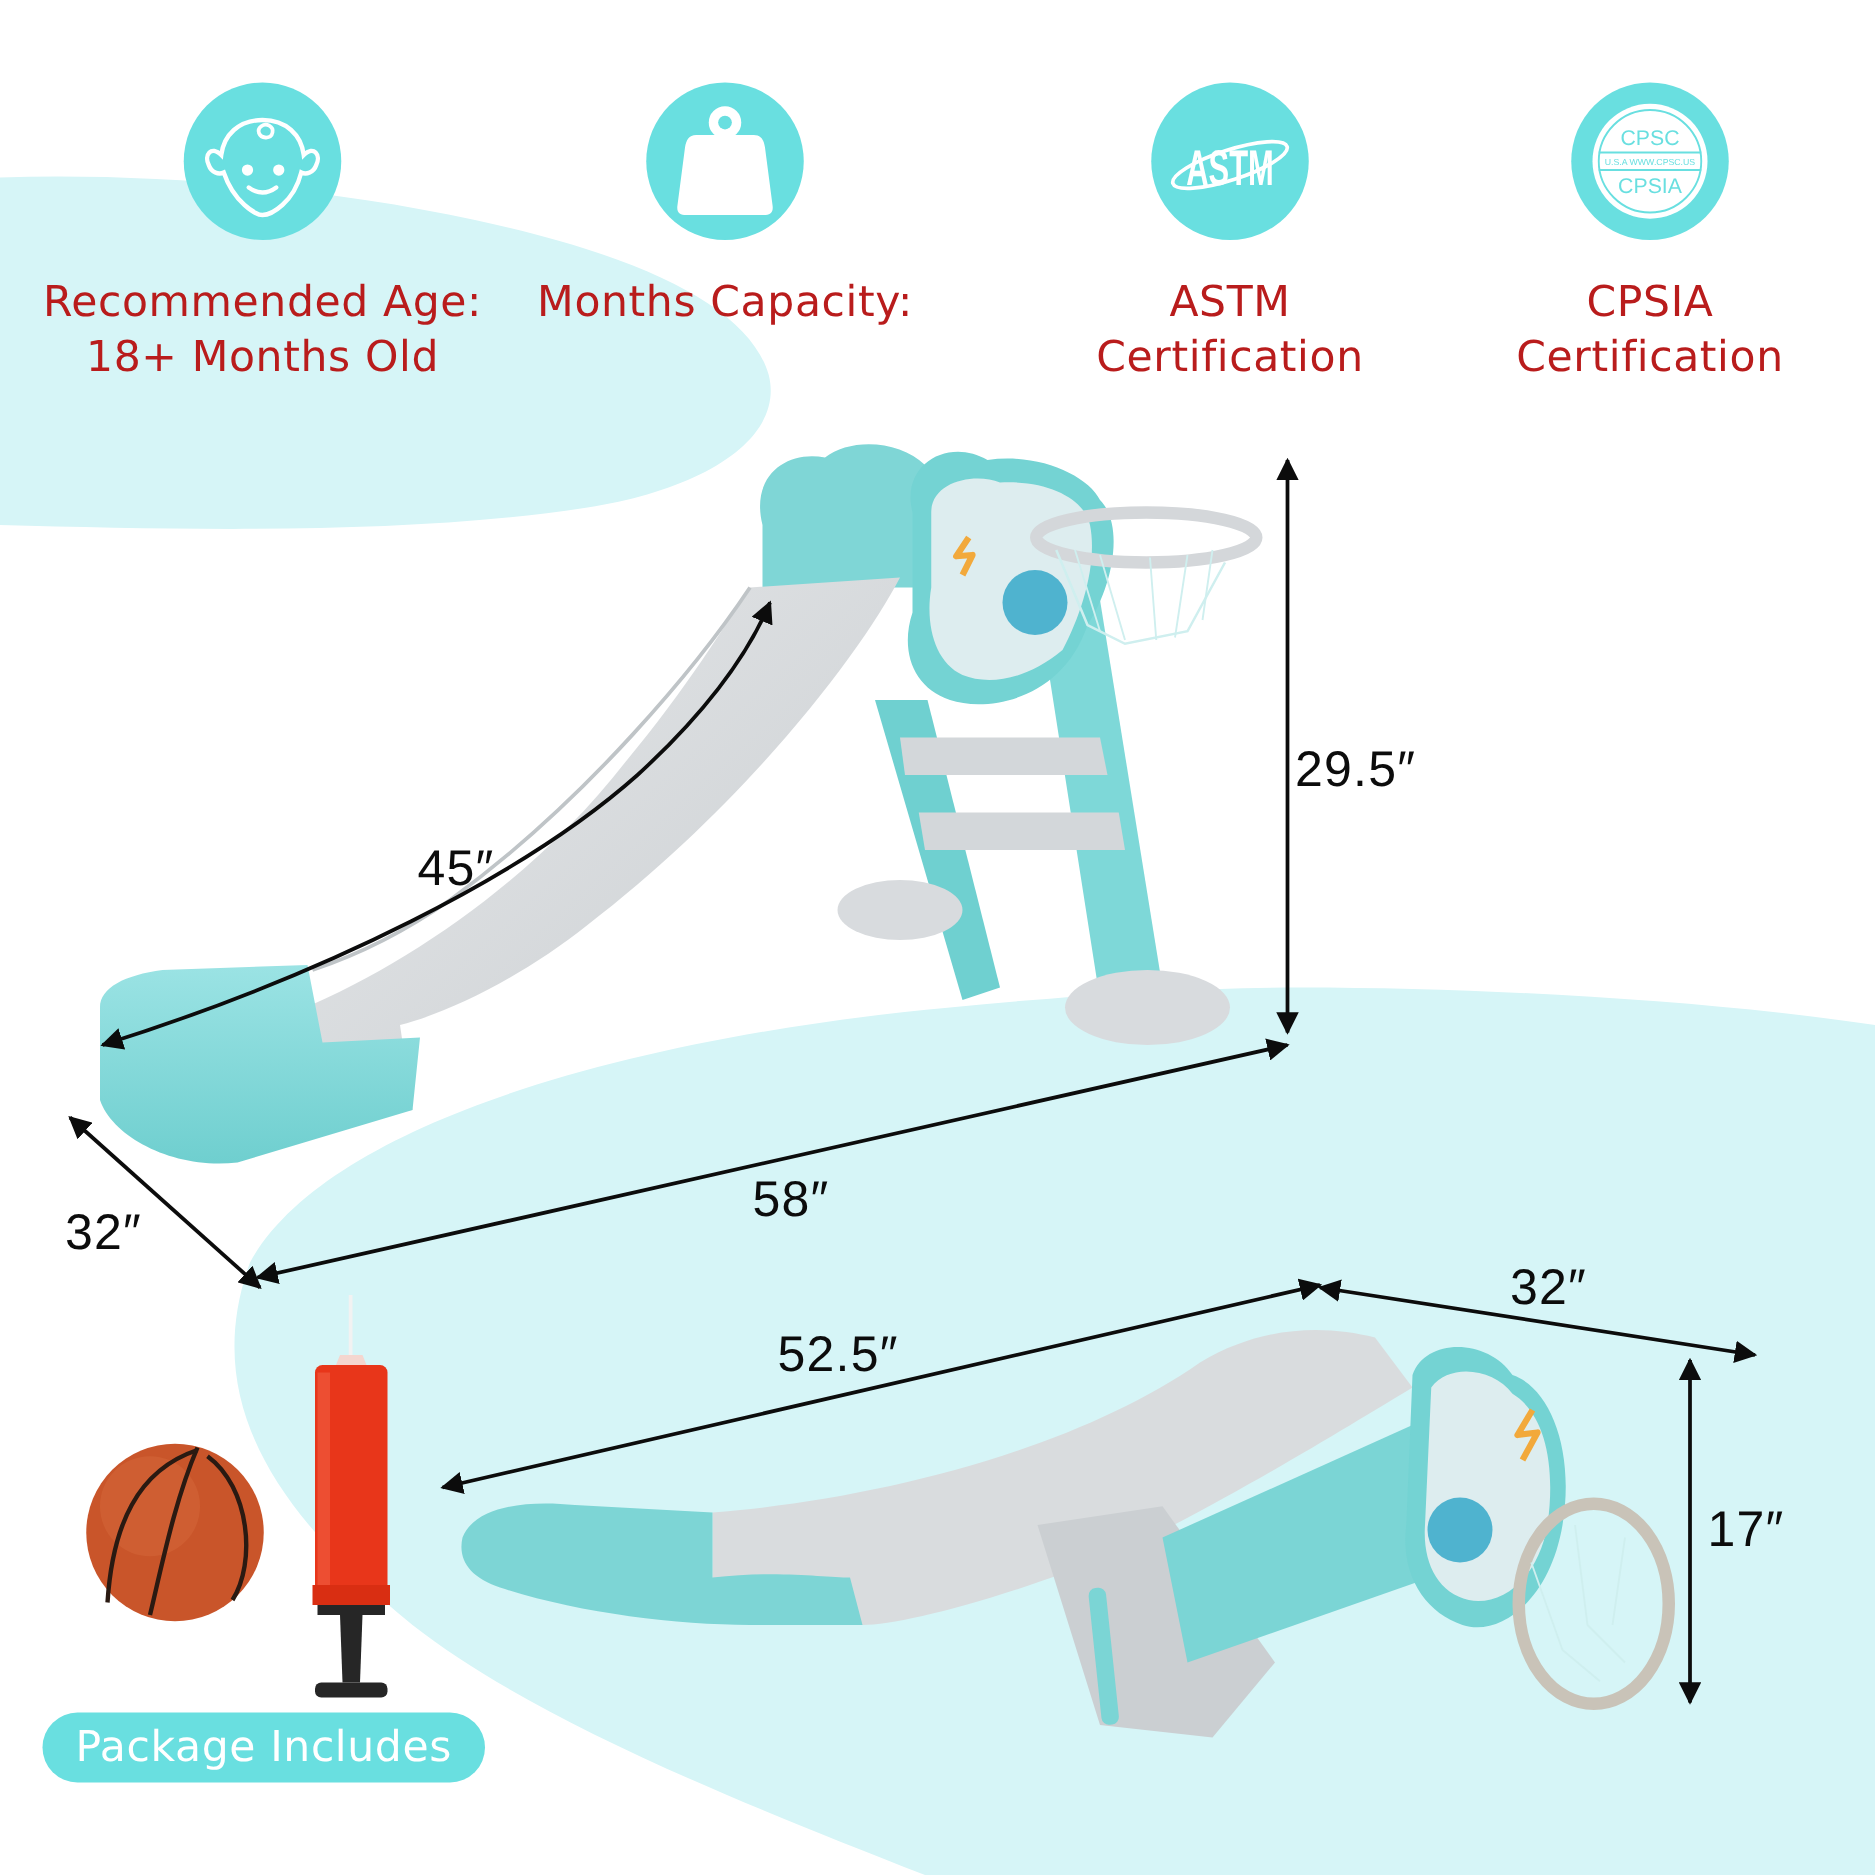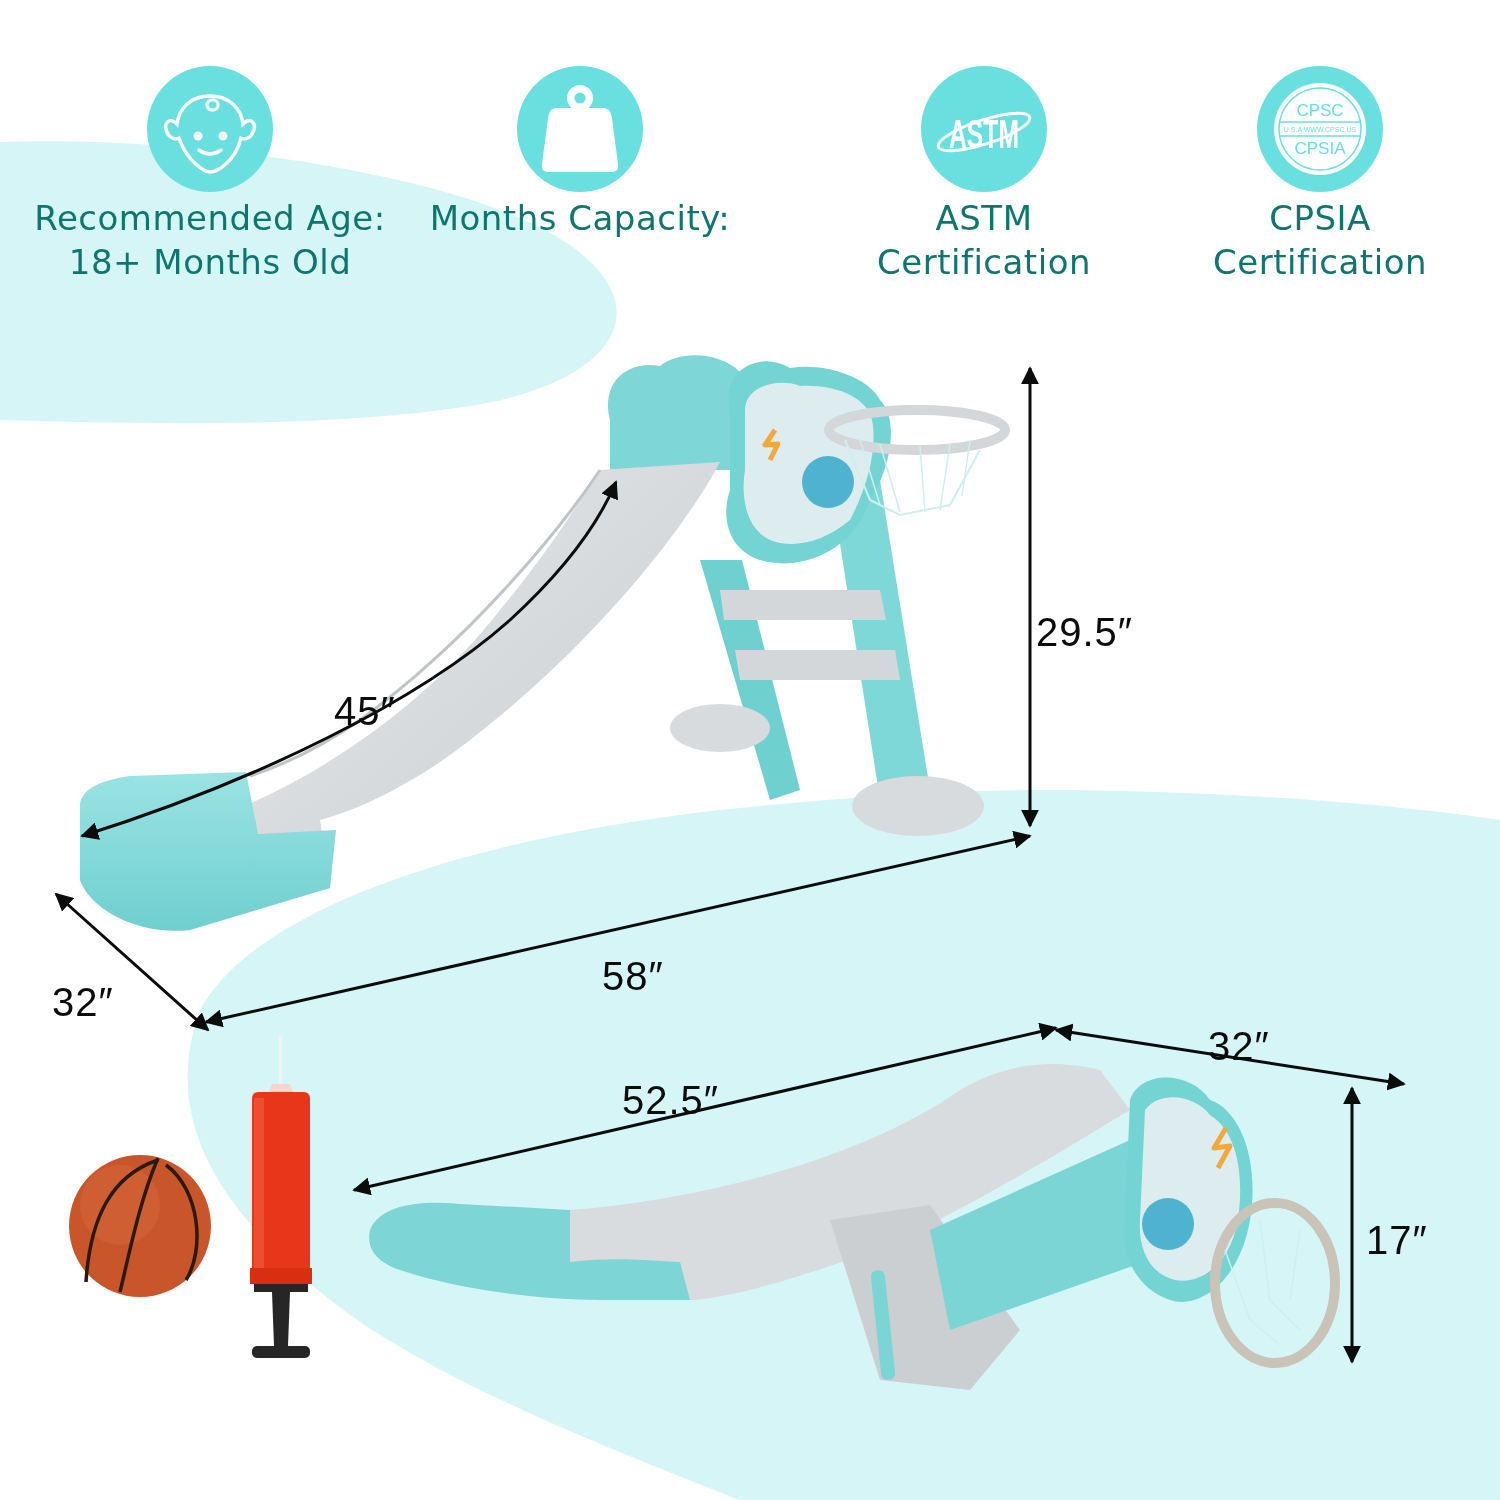--- a/index.html
+++ b/index.html
@@ -10,31 +10,31 @@
   .abs { position: absolute; }
 
   
   .feature { position: absolute; top: 66px; width: 360px; text-align: center; }
   .feature .badge {
     width: 126px; height: 126px; border-radius: 50%;
     background: #69DFE0; margin: 0 auto;
     display: flex; align-items: center; justify-content: center;
   }
   .feature .caption {
-    margin-top: 4px;
+    margin-top: 28px;
     font-family: "DejaVu Sans", sans-serif;
     font-size: 34px; line-height: 44px; letter-spacing: 0.5px;
-    color: #0f766e;
+    color: #b91c1c;
   }
   .feature .caption span { display: block; }
 
   .dim-label {
     position: absolute;
     font-family: "Liberation Sans", sans-serif;
-    font-size: 40px; color: #0c0c0c; letter-spacing: 1px; margin-top: 16px;
+    font-size: 40px; color: #0c0c0c; letter-spacing: 1px;
   }
 
   .pkg-pill {
     position: absolute; left: 34px; top: 1370px; width: 354px; height: 56px;
     background: #69DFE0; border-radius: 28px;
     color: #ffffff; font-size: 34px; line-height: 56px; text-align: center;
     letter-spacing: 0.5px;
   }
 </style>
 </head>
@@ -201,13 +201,14 @@
       <path d="M272,1084 L290,1084 L294,1094 L268,1094 Z" fill="#F4D6CF"></path>
       <rect x="252" y="1092" width="58" height="188" rx="6" fill="#E8361A"></rect>
       <rect x="254" y="1098" width="10" height="176" fill="#F2664A" opacity="0.5"></rect>
       <rect x="250" y="1268" width="62" height="16" fill="#D92E12"></rect>
       <rect x="254" y="1284" width="54" height="8" fill="#262626"></rect>
       <path d="M272,1292 L290,1292 L288,1346 L274,1346 Z" fill="#262626"></path>
       <rect x="252" y="1346" width="58" height="12" rx="5" fill="#262626"></rect>
     </g>
   </svg>
 
+  <div class="pkg-pill">Package Includes</div>
 </div>
 
 </body></html>

